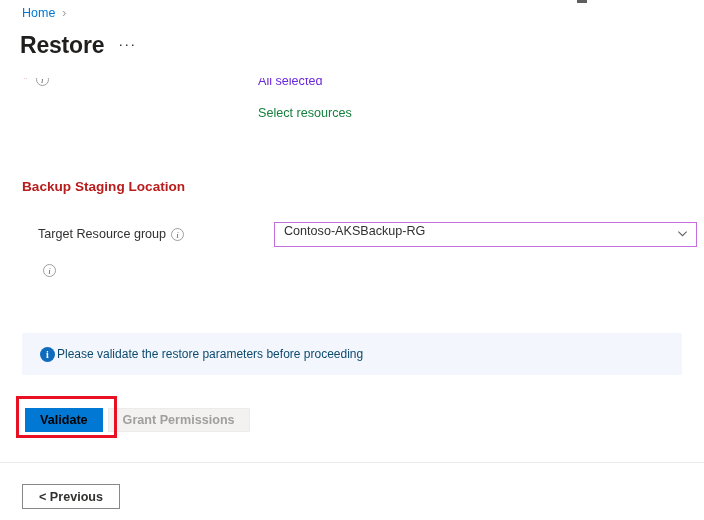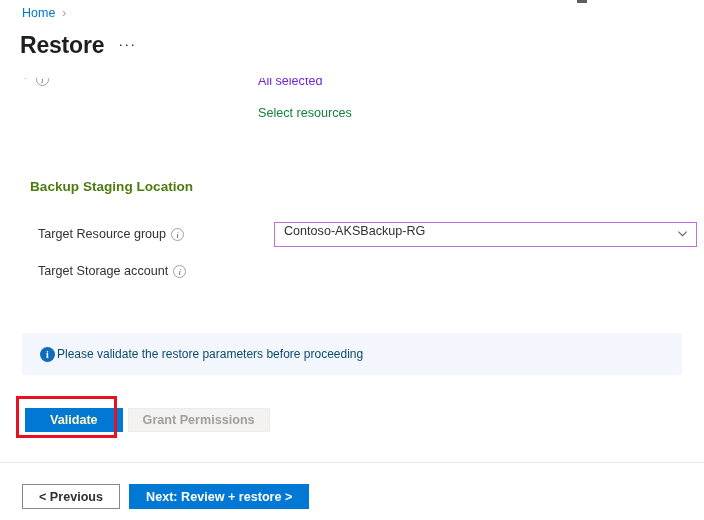--- a/index.html
+++ b/index.html
@@ -138,22 +138,21 @@
     margin-top: 13px;
   }
 
   
   .section-header {
     position: absolute;
     left: 22px;
     top: 179px;
     font-size: 13.6px;
     font-weight: 700;
-    color: #4d7c0f;
-    margin-left: 8px;
+    color: #b91c1c;
   }
 
   
   .form-row {
     position: absolute;
     left: 16px;
     width: 704px;
     height: 26px;
   }
   .form-row .lbl {
@@ -243,23 +242,23 @@
     box-sizing: border-box;
     display: inline-flex;
     align-items: center;
     justify-content: center;
     cursor: pointer;
     border: 1px solid transparent;
     white-space: nowrap;
   }
   .btn-primary {
     background: #0078d4;
-    color: #fef9c3;
+    color: #000000;
     border-color: #0078d4;
-    padding: 0 24px;
+    padding: 0 14px;
   }
   .btn-disabled {
     background: #f3f2f1;
     color: #a19f9d;
     border-color: #edebe9;
     padding: 0 14px;
     cursor: default;
   }
 
   
@@ -346,34 +345,32 @@
     <span class="chev">
       <svg viewBox="0 0 12 12" width="11" height="11" aria-hidden="true">
         <path d="M1.5 4 L6 8.4 L10.5 4" fill="none" stroke="#605e5c" stroke-width="1.1"></path>
       </svg>
     </span>
   </div>
 </div>
 
 <div class="form-row" style="top:259px;">
   <div class="lbl">
-    <span>Target Storage account</span>
     <span class="info-circle">i</span>
   </div>
 </div>
 
 <div class="info-banner">
   <span class="info-icon">i</span>
   <span class="msg">Please validate the restore parameters before proceeding</span>
 </div>
 
 <div class="action-group">
   <button class="btn btn-primary">Validate</button>
   <button class="btn btn-disabled">Grant Permissions</button>
 </div>
 
 <div class="highlight-box"></div>
 
 <div class="footer-divider"></div>
 <div class="footer-bar">
   <button class="btn btn-secondary">&lt; Previous</button>
-  <button class="btn btn-next">Next: Review + restore &gt;</button>
 </div>
 
 </body></html>

